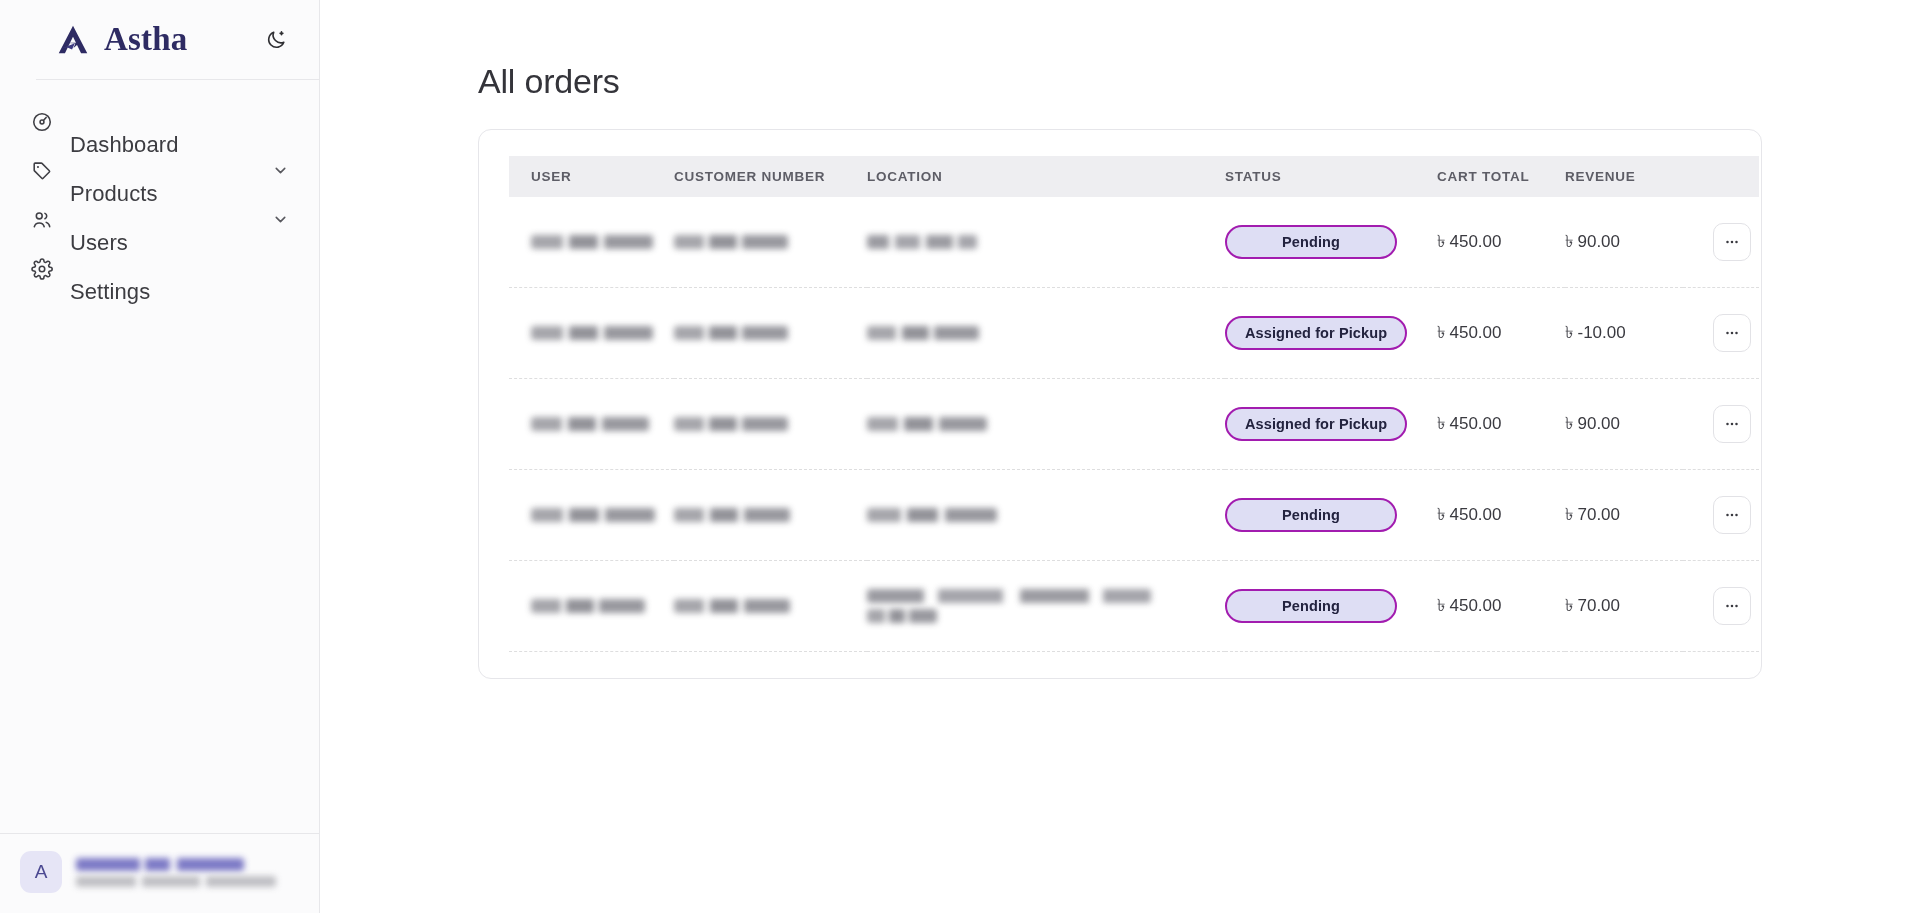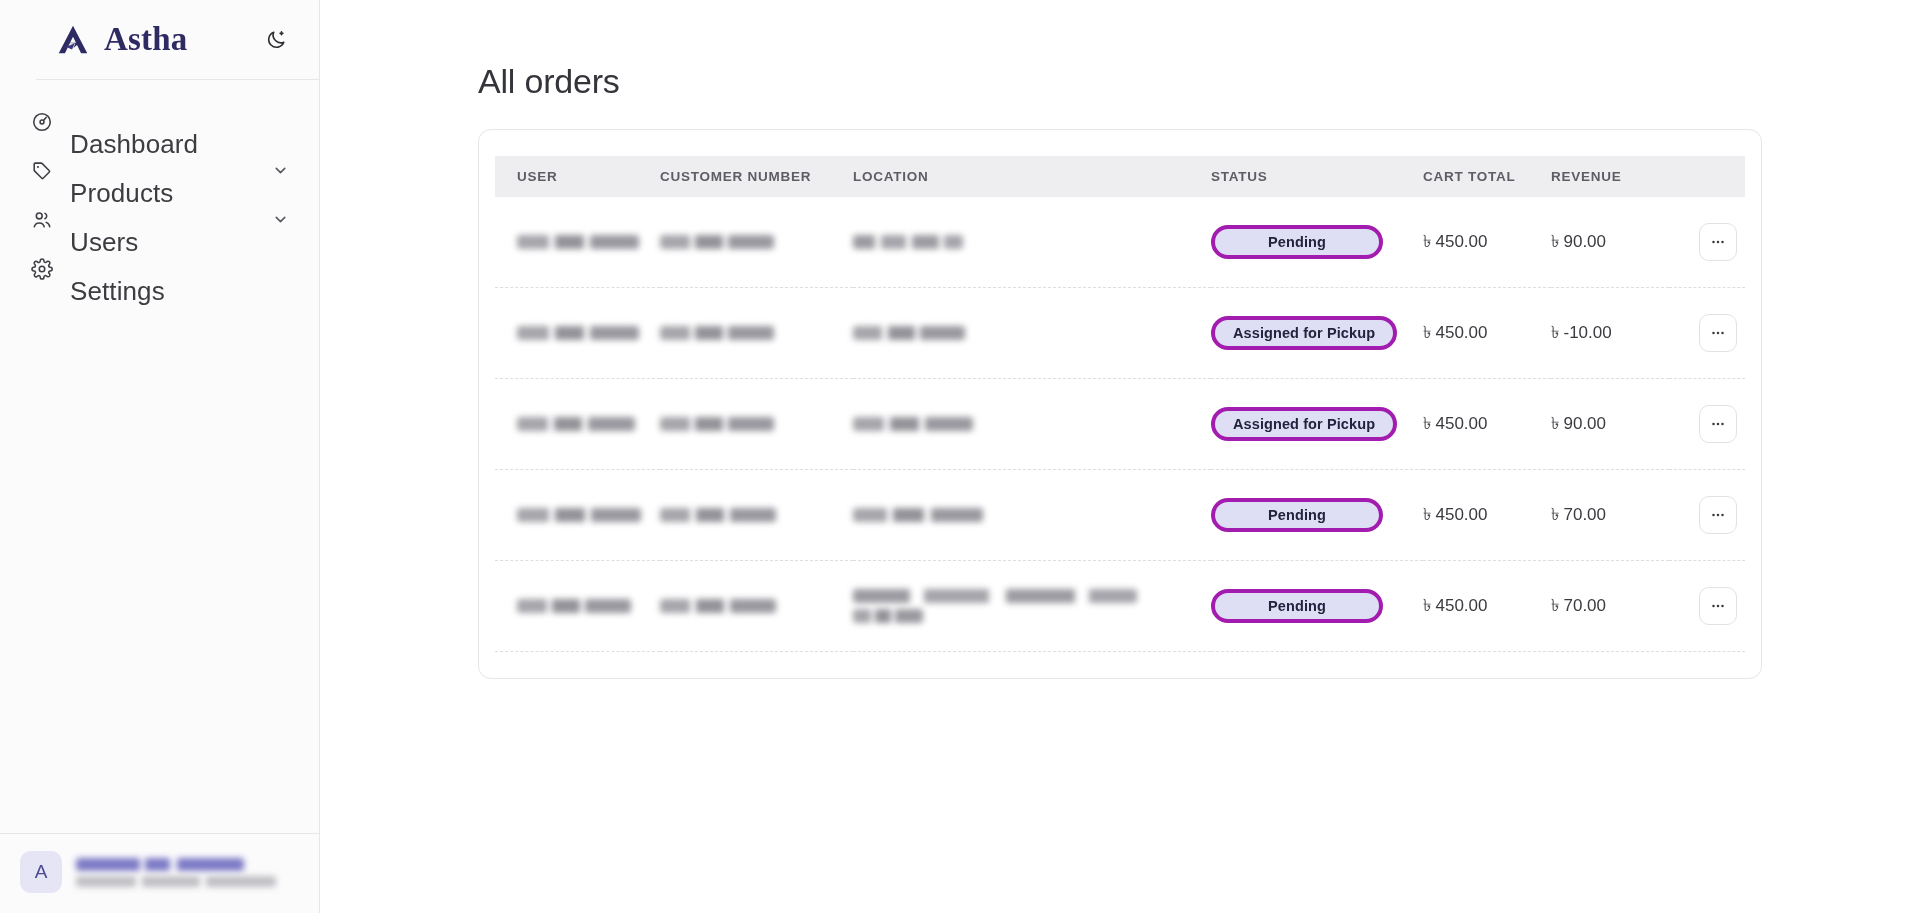--- a/index.html
+++ b/index.html
@@ -96,21 +96,21 @@
     width: 23px;
     height: 23px;
     flex: 0 0 23px;
     display: flex;
     align-items: center;
     justify-content: center;
     color: #3f3f45;
   }
 
   .nav-label {
-    font-size: 26px;
+    font-size: 22px;
     color: #3c3c41;
     letter-spacing: .1px;
     flex: 1;
     font-weight: 400;
     margin-top: 46px;
   }
 
   .nav-chevron {
     width: 18px;
     height: 18px;
@@ -191,21 +191,21 @@
     font-weight: 400;
     color: #34343a;
     letter-spacing: -.2px;
     margin-bottom: 28px;
   }
 
   .card {
     border: 1px solid #e6e6ea;
     border-radius: 13px;
     background: #ffffff;
-    padding: 26px 30px 26px 16px;
+    padding: 26px 30px 26px 30px;
   }
 
   table.orders {
     width: 100%;
     border-collapse: collapse;
     table-layout: fixed;
   }
 
   table.orders thead th {
     background: #eeeef1;
@@ -240,21 +240,21 @@
 
   .badge {
     display: inline-flex;
     align-items: center;
     justify-content: center;
     min-width: 172px;
     height: 34px;
     padding: 0 18px;
     border-radius: 17px;
     background: #dedef4;
-    border: 4px solid #a21caf;
+    border: 2px solid #a21caf;
     color: #23233f;
     font-size: 14.5px;
     font-weight: 700;
     letter-spacing: .1px;
     white-space: nowrap;
     cursor: pointer;
   }
 
   .money {
     font-size: 17px;

